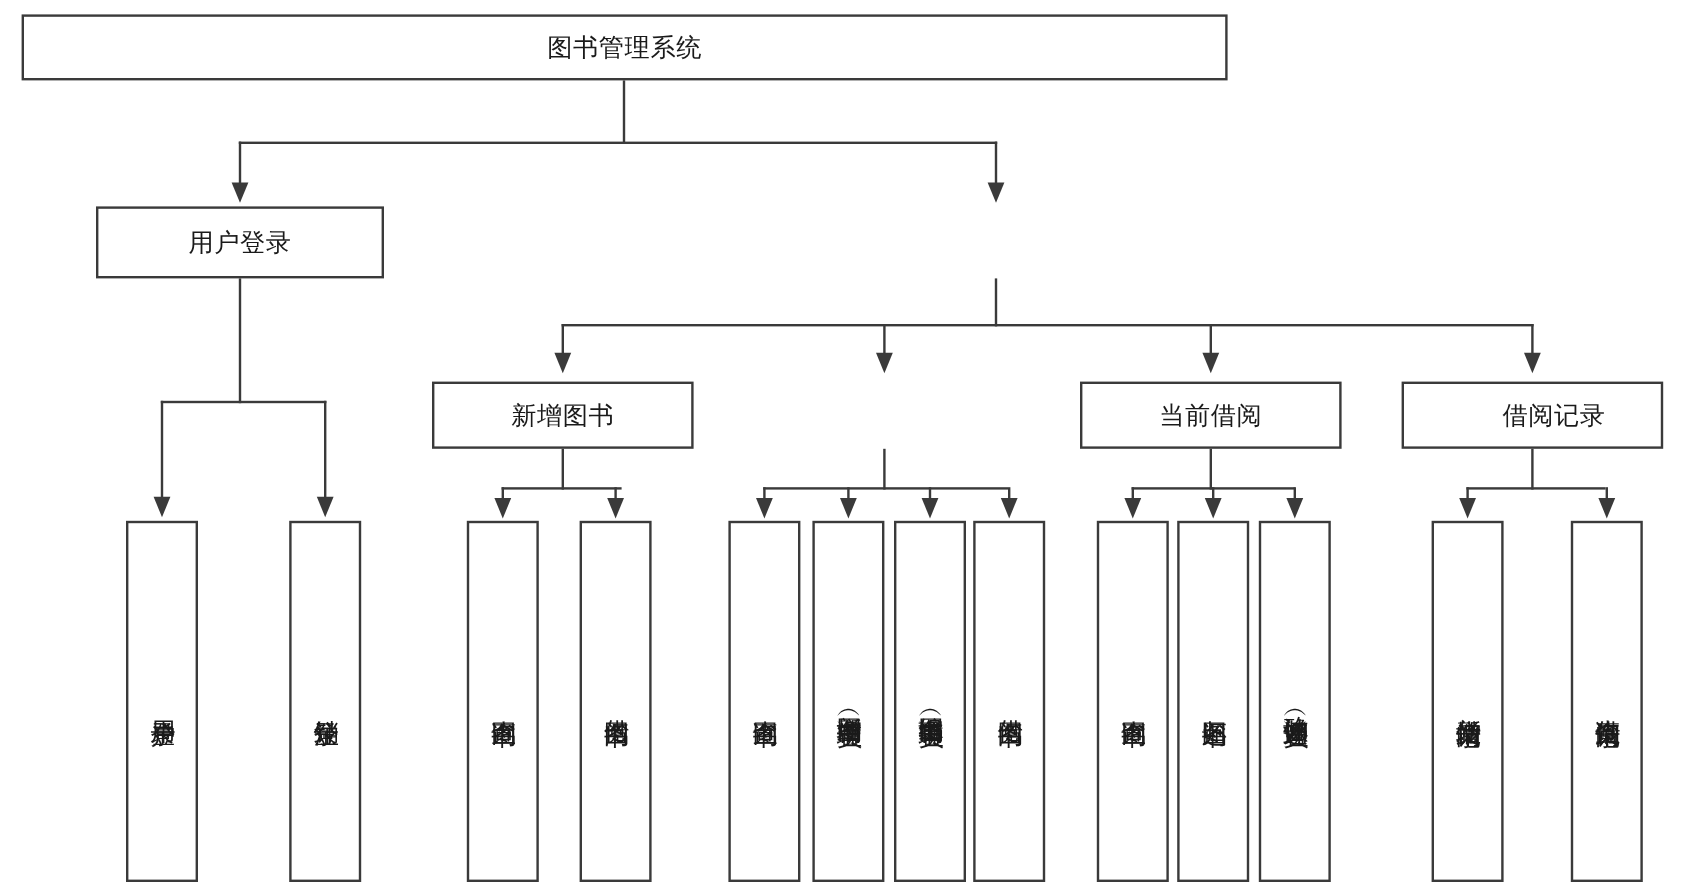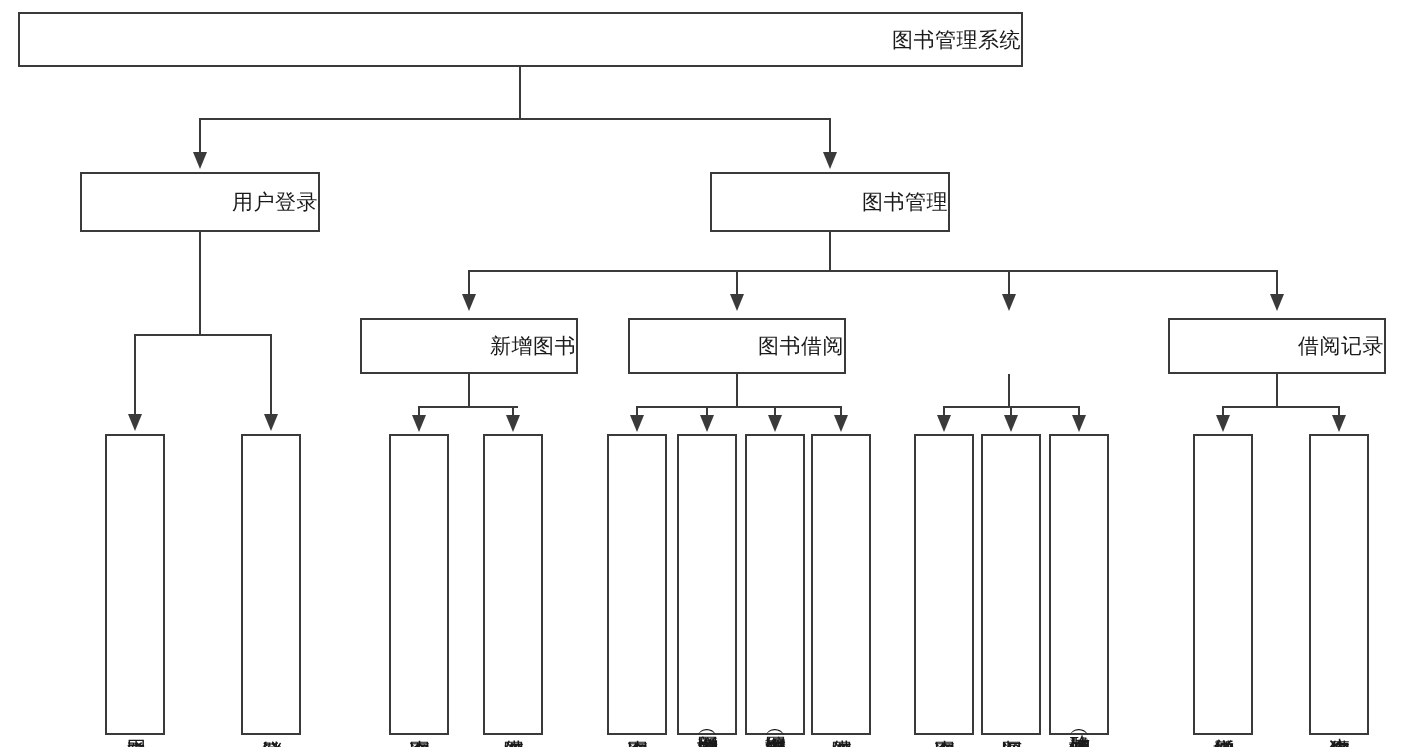--- a/index.html
+++ b/index.html
@@ -17,21 +17,21 @@
     background: #ffffff;
     overflow: hidden;
   }
   .node {
     position: absolute;
     box-sizing: border-box;
     border: 2px solid #3a3a3a;
     background: #ffffff;
     display: flex;
     align-items: center;
-    justify-content: flex-end;
+    justify-content: center;
     color: #1a1a1a;
   }
   .node.horiz {
     font-size: 21px;
     letter-spacing: 0.5px;
   }
   .node.vert {
     writing-mode: vertical-rl;
     text-orientation: upright;
     font-size: 21px;
@@ -80,23 +80,20 @@
 
   <div class="edge v" style="left:519px; top:67px; width:2px; height:52px;"></div>
   <div class="edge h" style="left:199px; top:118px; width:632px; height:2px;"></div>
   <div class="edge v" style="left:199px; top:118px; width:2px; height:36px;"></div>
   <div class="arrow" style="left:193px; top:152px;"></div>
   <div class="edge v" style="left:829px; top:118px; width:2px; height:36px;"></div>
   <div class="arrow" style="left:823px; top:152px;"></div>
 
   <div class="node horiz" style="left:80px; top:172px; width:240px; height:60px;">
     <span>用户登录</span>
-  </div>
-  <div class="node horiz" style="left:710px; top:172px; width:240px; height:60px;">
-    <span>图书管理</span>
   </div>
 
   <div class="edge v" style="left:199px; top:232px; width:2px; height:104px;"></div>
   <div class="edge h" style="left:134px; top:334px; width:138px; height:2px;"></div>
   <div class="edge v" style="left:134px; top:334px; width:2px; height:82px;"></div>
   <div class="arrow" style="left:128px; top:414px;"></div>
   <div class="edge v" style="left:270px; top:334px; width:2px; height:82px;"></div>
   <div class="arrow" style="left:264px; top:414px;"></div>
 
   <div class="edge v" style="left:829px; top:232px; width:2px; height:40px;"></div>
@@ -106,22 +103,22 @@
   <div class="edge v" style="left:736px; top:270px; width:2px; height:26px;"></div>
   <div class="arrow" style="left:730px; top:294px;"></div>
   <div class="edge v" style="left:1008px; top:270px; width:2px; height:26px;"></div>
   <div class="arrow" style="left:1002px; top:294px;"></div>
   <div class="edge v" style="left:1276px; top:270px; width:2px; height:26px;"></div>
   <div class="arrow" style="left:1270px; top:294px;"></div>
 
   <div class="node horiz" style="left:360px; top:318px; width:218px; height:56px;">
     <span>新增图书</span>
   </div>
-  <div class="node horiz" style="left:628px; top:318px; width:218px; height:56px;">
-    <span>图书借阅</span>
+  <div class="node horiz" style="left:900px; top:318px; width:218px; height:56px;">
+    <span>当前借阅</span>
   </div>
   <div class="node horiz" style="left:1168px; top:318px; width:218px; height:56px;padding-left:36px;">
     <span>借阅记录</span>
   </div>
 
   <div class="edge v" style="left:468px; top:374px; width:2px; height:34px;"></div>
   <div class="edge h" style="left:418px; top:406px; width:100px; height:2px;"></div>
   <div class="edge v" style="left:418px; top:406px; width:2px; height:12px;"></div>
   <div class="arrow" style="left:412px; top:415px;"></div>
   <div class="edge v" style="left:512px; top:406px; width:2px; height:12px;"></div>

